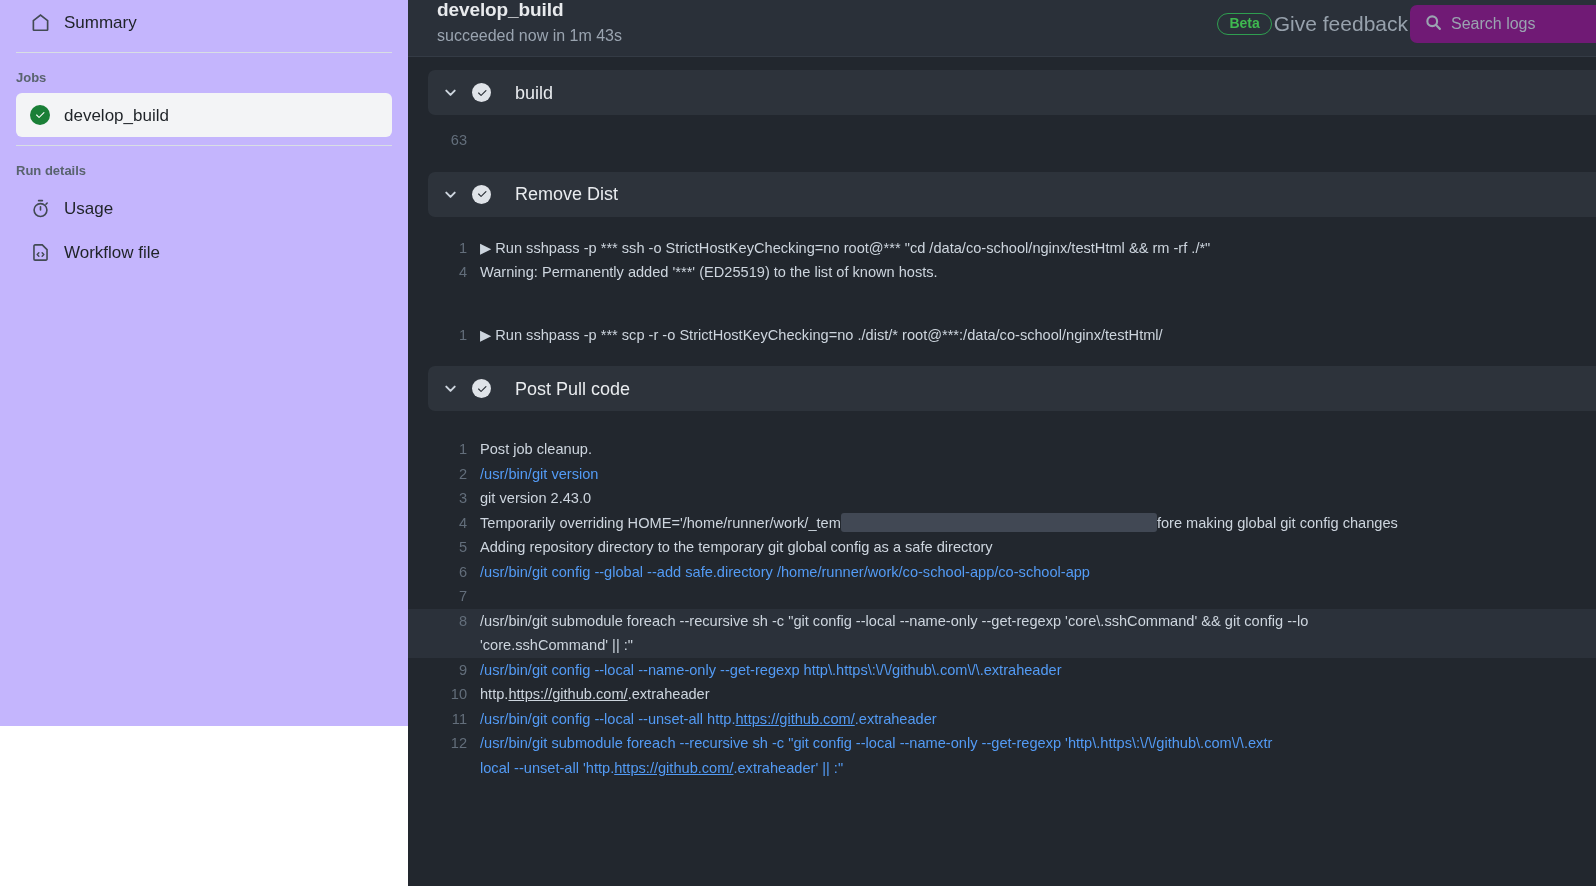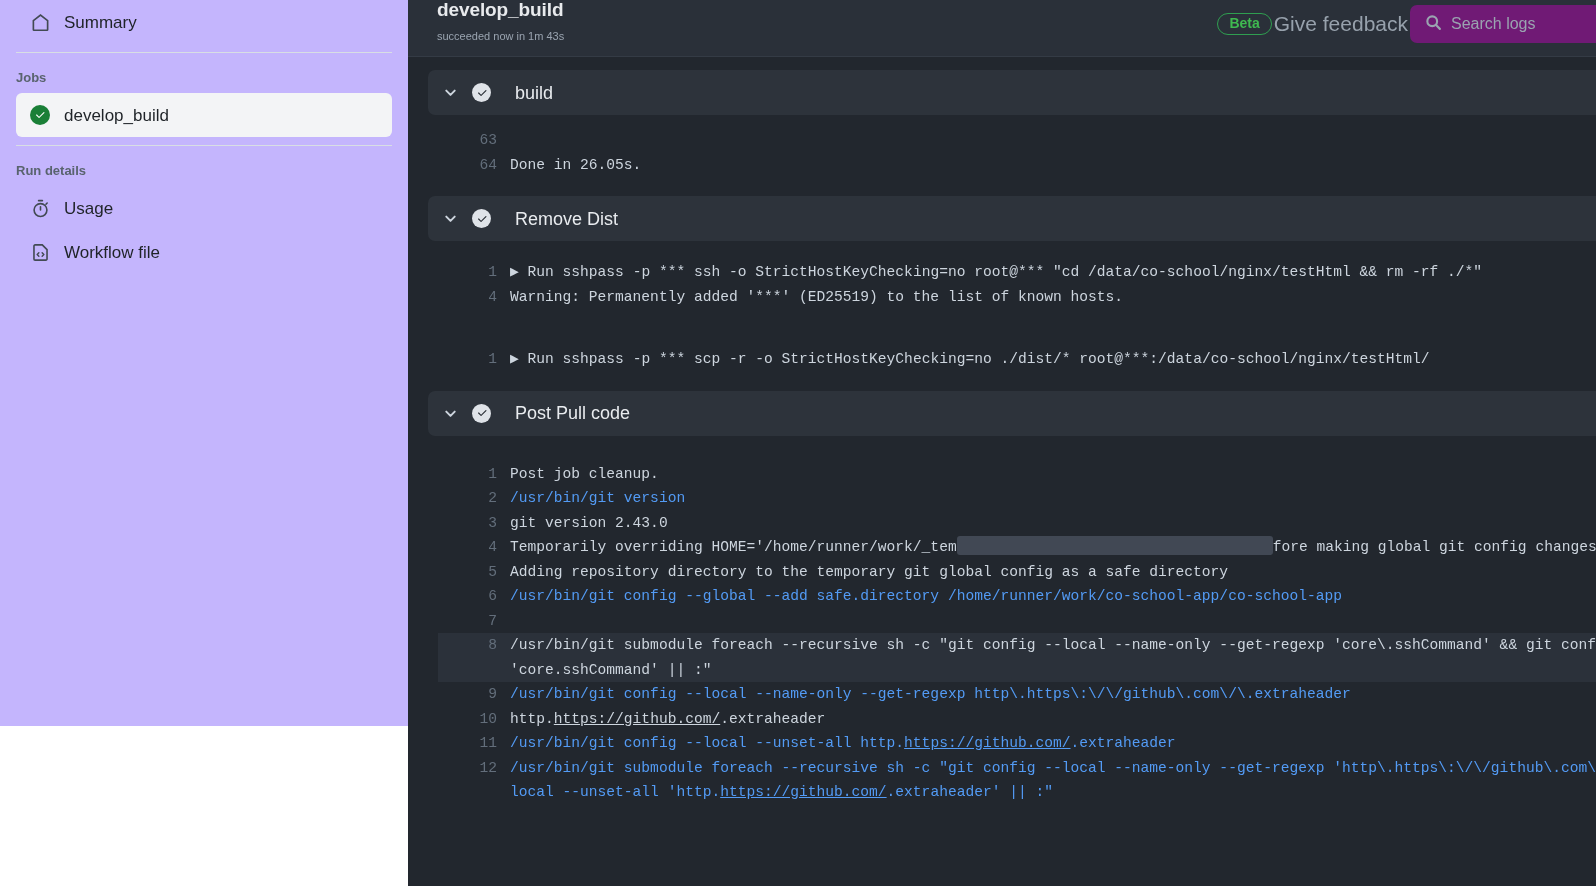--- a/index.html
+++ b/index.html
@@ -62,21 +62,21 @@
     padding:0 0 0 29px;
     border-bottom:1px solid #343b45;
   }
   .hdr-left { padding-top:0px; }
   .hdr-title {
     font-size:19px; font-weight:700; color:#e8eaed;
     line-height:20px;
     letter-spacing:-0.1px;
   }
   .hdr-sub {
-    font-size:11px; color:#9aa4b0;
+    font-size:16px; color:#9aa4b0;
     margin-top:9px; line-height:14px;
   }
   .hdr-right {
     margin-left:auto;
     display:flex; align-items:center; gap:2px;
     padding-right:0px; padding-top:5px;
   }
   .beta-pill {
     border:1px solid #2f9e50;
     color:#3fb950;
@@ -131,26 +131,25 @@
     margin-right:24px;
   }
   .step-check svg { width:12px; height:12px; fill:#22272e; }
   .step-title {
     font-size:18px; color:#e9ecef; font-weight:400;
     line-height:1;
   }
 
   
   .lines {
-    font-family:Liberation Mono, monospace;
+    font-family:Liberation Sans, sans-serif;
     font-size:14.6px;
     line-height:24.5px;
     color:#cdd5de;
     padding:0;
-    margin-left:30px;
   }
   .lrow {
     display:flex;
     align-items:flex-start;
     padding:0;
     min-height:24.5px;
     white-space:pre;
   }
   .lrow.hl { background:#2b313a; }
   .lnum {
@@ -269,24 +268,20 @@
           </svg>
       </span>
       <span class="step-title">build</span>
     </div>
     <div class="lines">
       <div class="gapsm"></div>
       <div class="lrow">
         <span class="lnum">63</span>
         <span class="ltxt"></span>
       </div>
-      <div class="lrow">
-        <span class="lnum">64</span>
-        <span class="ltxt">Done in 26.05s.</span>
-      </div>
       <div class="gap"></div>
     </div>
 
     <div class="step-head">
       <span class="chev">
         <svg viewBox="0 0 16 16">
             <path d="m3.5 6 4.5 4.5L12.5 6" stroke-linecap="round" stroke-linejoin="round"></path>
           </svg>
       </span>
       <span class="step-check">

